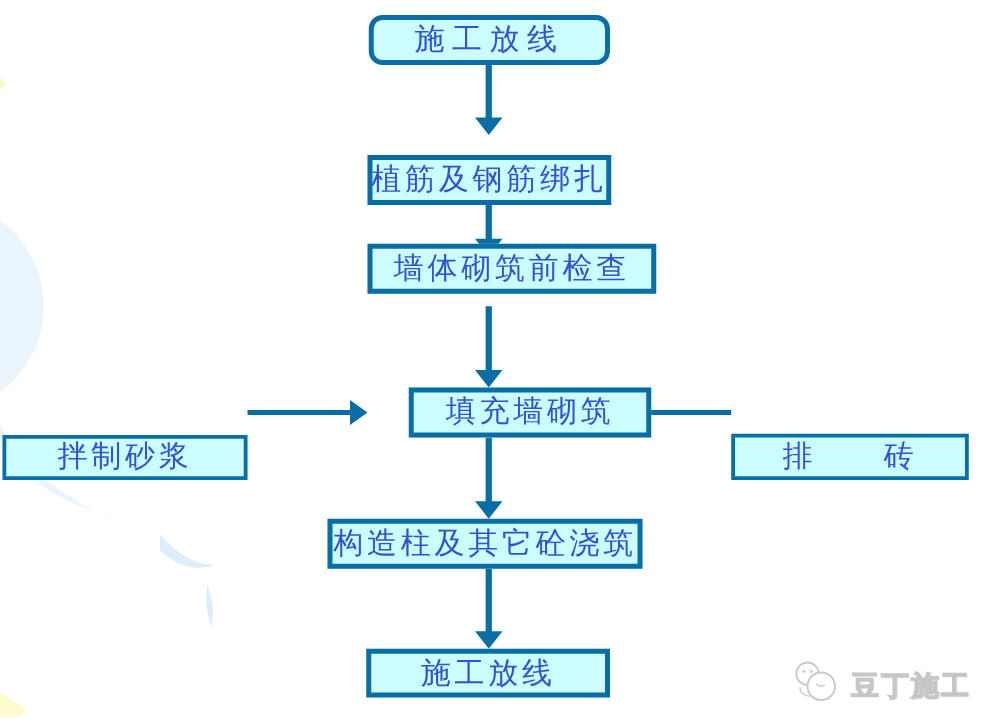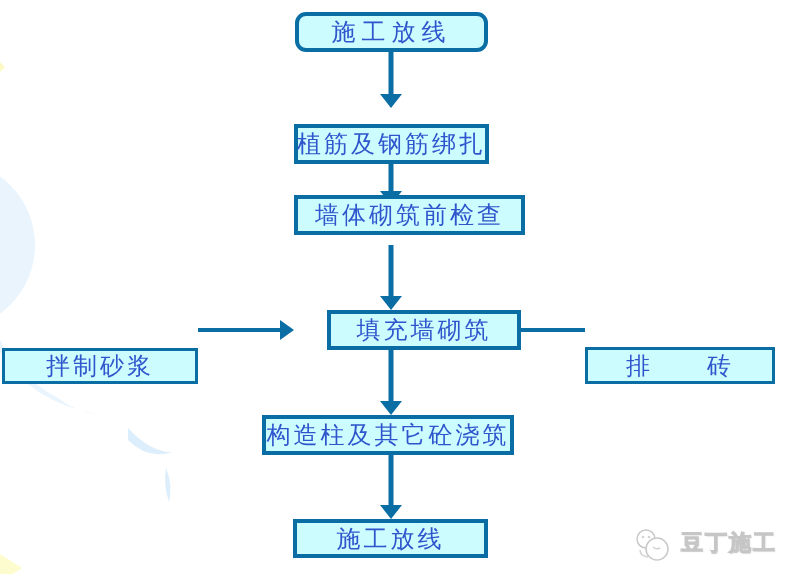--- a/index.html
+++ b/index.html
@@ -35,21 +35,21 @@
   #node-pre-check       { left: 294px; top: 195px; width: 231px; height: 40px; }
   #node-infill          { left: 294px; top: 310px; width: 194px; height: 40px; margin-left: 33px; }
   #node-mortar          { left: 2px;   top: 312px; width: 196px; height: 36px; }
   #node-brick           { left: 585px; top: 311px; width: 190px; height: 37px; }
   #node-column          { left: 262px; top: 415px; width: 252px; height: 40px; }
   #node-acceptance      { left: 293px; top: 519px; width: 195px; height: 39px; }
 
   #watermark {
     position: absolute;
     right: 8px; bottom: 10px;
-    display: flex; align-items: flex-start; gap: 4px;
+    display: flex; align-items: flex-end; gap: 4px;
   }
   #watermark .wm-text {
     font-size: 22px;
     letter-spacing: 2px;
     color: #ffffff;
     -webkit-text-stroke: 1px #c6c6c6;
     text-shadow: 1px 1px 1px #d9d9d9;
     font-weight: bold;
   }
 </style>

